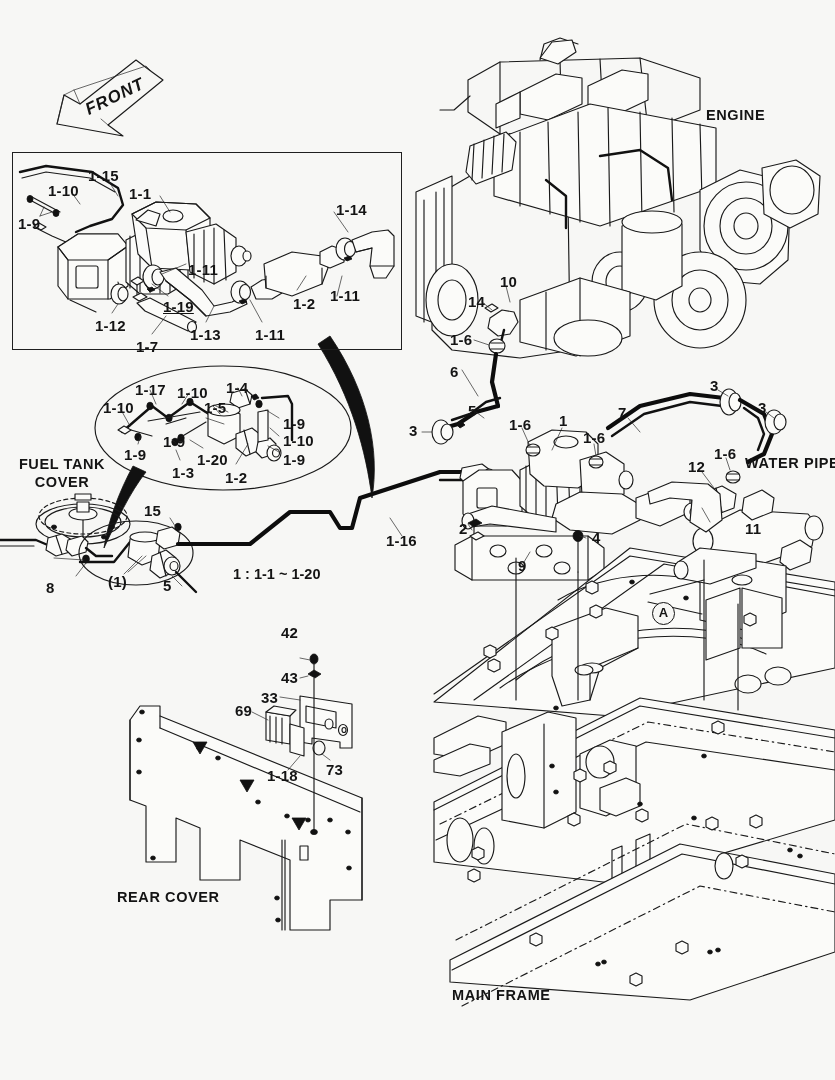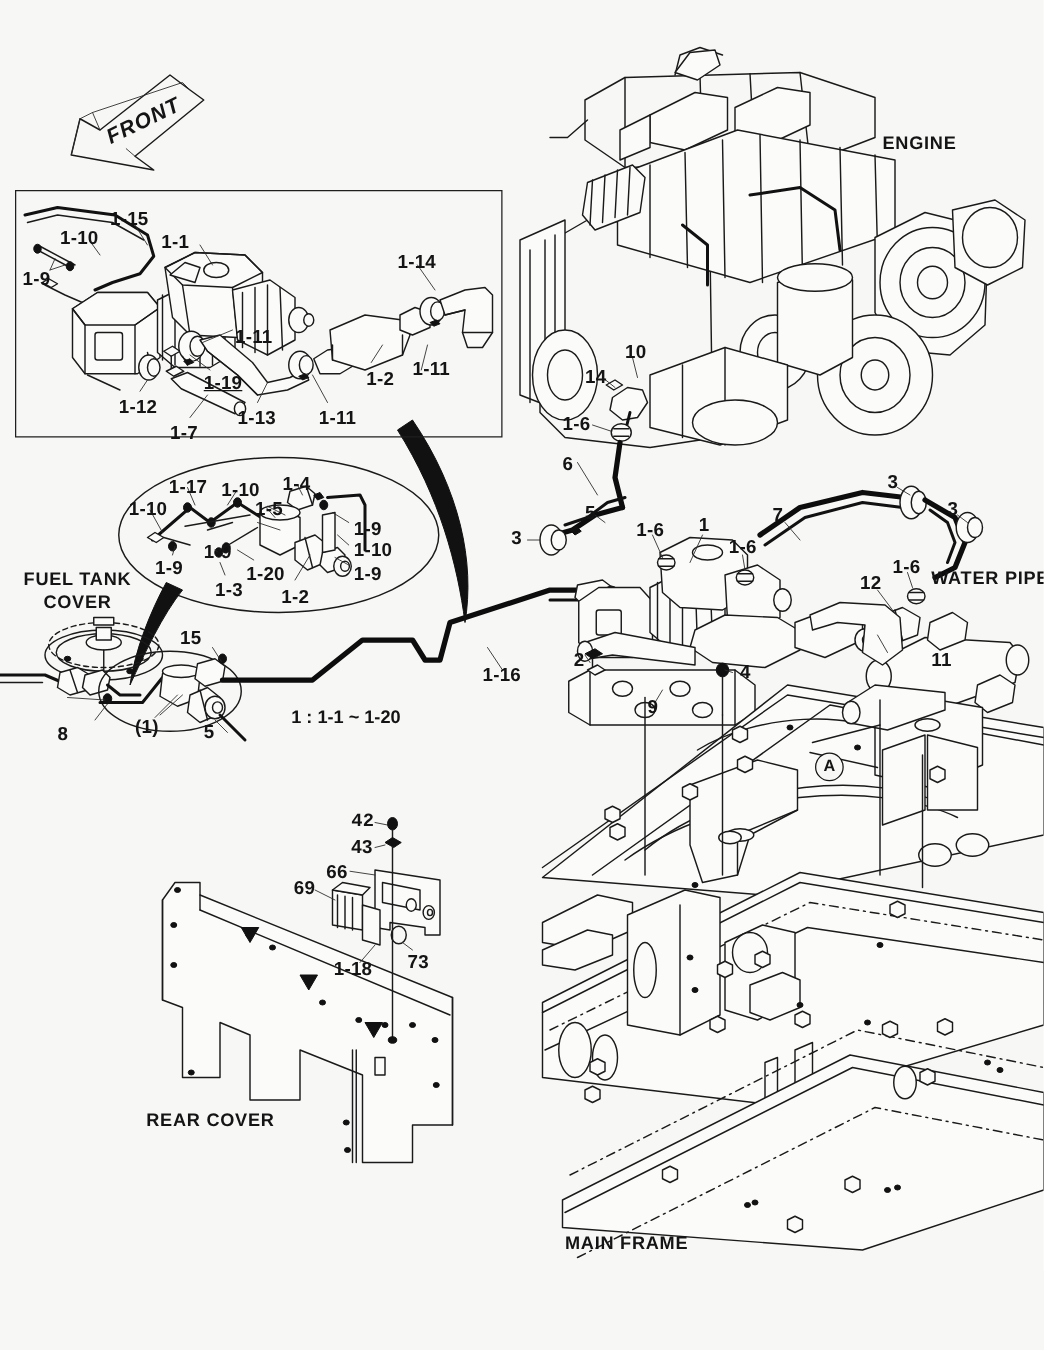--- a/index.html
+++ b/index.html
@@ -589,21 +589,21 @@
   </svg>
 
   <div id="inset-frame"></div>
 
   <div class="lbl big" style="left:83px; top:88px; transform:rotate(-26deg); font-style:italic; font-size:17px; letter-spacing:1px;">FRONT</div>
 
   <div class="lbl" style="left:88px; top:168px;">1-15</div>
   <div class="lbl" style="left:48px; top:183px;">1-10</div>
   <div class="lbl" style="left:18px; top:216px;">1-9</div>
   <div class="lbl" style="left:129px; top:186px;">1-1</div>
-  <div class="lbl" style="left:318px; top:202px;">1-14</div>
+  <div class="lbl" style="left:336px; top:202px;">1-14</div>
   <div class="lbl" style="left:188px; top:262px;">1-11</div>
   <div class="lbl" style="left:330px; top:288px;">1-11</div>
   <div class="lbl" style="left:293px; top:296px;">1-2</div>
   <div class="lbl" style="left:163px; top:299px;text-decoration:underline;">1-19</div>
   <div class="lbl" style="left:95px; top:318px;">1-12</div>
   <div class="lbl" style="left:136px; top:339px;">1-7</div>
   <div class="lbl" style="left:190px; top:327px;">1-13</div>
   <div class="lbl" style="left:255px; top:327px;">1-11</div>
 
   <div class="lbl" style="left:135px; top:382px;">1-17</div>
@@ -649,23 +649,23 @@
   <div class="lbl" style="left:704px; top:521px;margin-left:41px;">11</div>
   <div class="lbl" style="left:459px; top:521px;">2</div>
   <div class="lbl" style="left:592px; top:530px;">4</div>
   <div class="lbl" style="left:518px; top:558px;">9</div>
   <div class="lbl" style="left:386px; top:533px;">1-16</div>
 
   <div class="section-title" style="left:745px; top:454px;">WATER PIPE</div>
 
   <div class="circ-callout" style="left:652px; top:602px;">A</div>
 
-  <div class="lbl" style="left:281px; top:650px;font-family:Liberation Mono, monospace;">42</div>
+  <div class="lbl" style="left:281px; top:625px;">42</div>
   <div class="lbl" style="left:281px; top:670px;">43</div>
-  <div class="lbl" style="left:261px; top:690px;">66</div>
+  <div class="lbl" style="left:261px; top:690px;">33</div>
   <div class="lbl" style="left:235px; top:703px;">69</div>
   <div class="lbl" style="left:267px; top:768px;">1-18</div>
   <div class="lbl" style="left:326px; top:762px;">73</div>
 
   <div class="section-title" style="left:117px; top:888px;">REAR COVER</div>
 
   <div class="section-title" style="left:452px; top:986px;">MAIN FRAME</div>
 
 </div>
 

